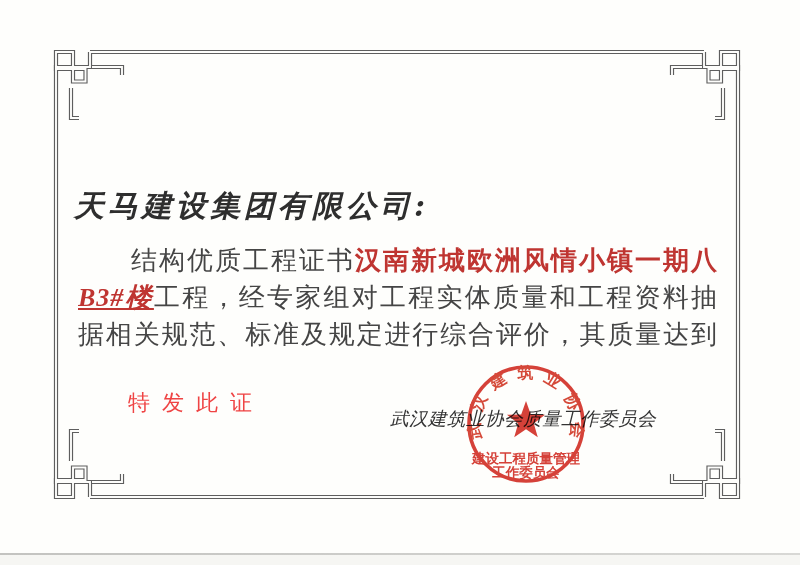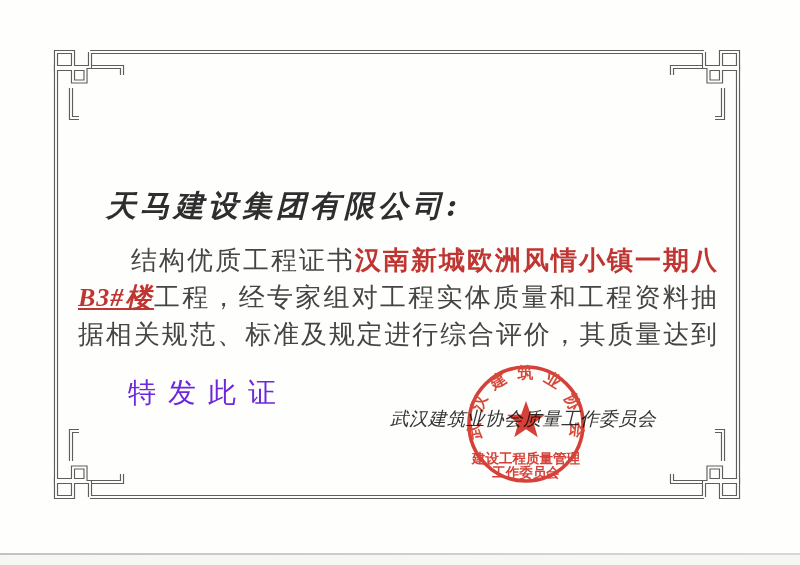--- a/index.html
+++ b/index.html
@@ -26,33 +26,32 @@
     font-size:55px;letter-spacing:9px;
     color:#d8382d;
     white-space:nowrap;
   }
   .addressee{
     position:absolute;left:74px;top:186px;
     font-family:"DejaVu Serif",serif;
     font-style:italic;font-weight:700;
     font-size:30px;letter-spacing:4px;color:#2e2e2e;
     white-space:nowrap;
-    margin-left:32px;
   }
   .para{position:absolute;left:78px;top:242px;width:640px;
     font-size:26px;letter-spacing:1px;color:#454545;}
   .para .line{height:37px;line-height:37px;white-space:nowrap;}
   .para .just{text-align:justify;text-align-last:justify;white-space:normal;
     overflow:hidden;height:37px;}
   .indent{display:inline-block;width:52px;}
   .red-em{color:#bf3531;font-weight:700;}
   .red-em.it{font-style:italic;text-decoration:underline;}
   .closing{
-    position:absolute;left:128px;top:374px;
-    font-size:28px;letter-spacing:12px;color:#6d28d9;white-space:nowrap;
+    position:absolute;left:128px;top:388px;
+    font-size:22px;letter-spacing:12px;color:#ef4444;white-space:nowrap;
   }
   .issuer{
     position:absolute;left:390px;top:406px;width:266px;
     text-align:center;
     font-family:"DejaVu Serif",serif;font-style:italic;
     font-size:18.5px;letter-spacing:0.5px;color:#333;
     white-space:nowrap;z-index:4;
   }
   .issue-date{
     position:absolute;left:412px;top:434px;width:220px;

